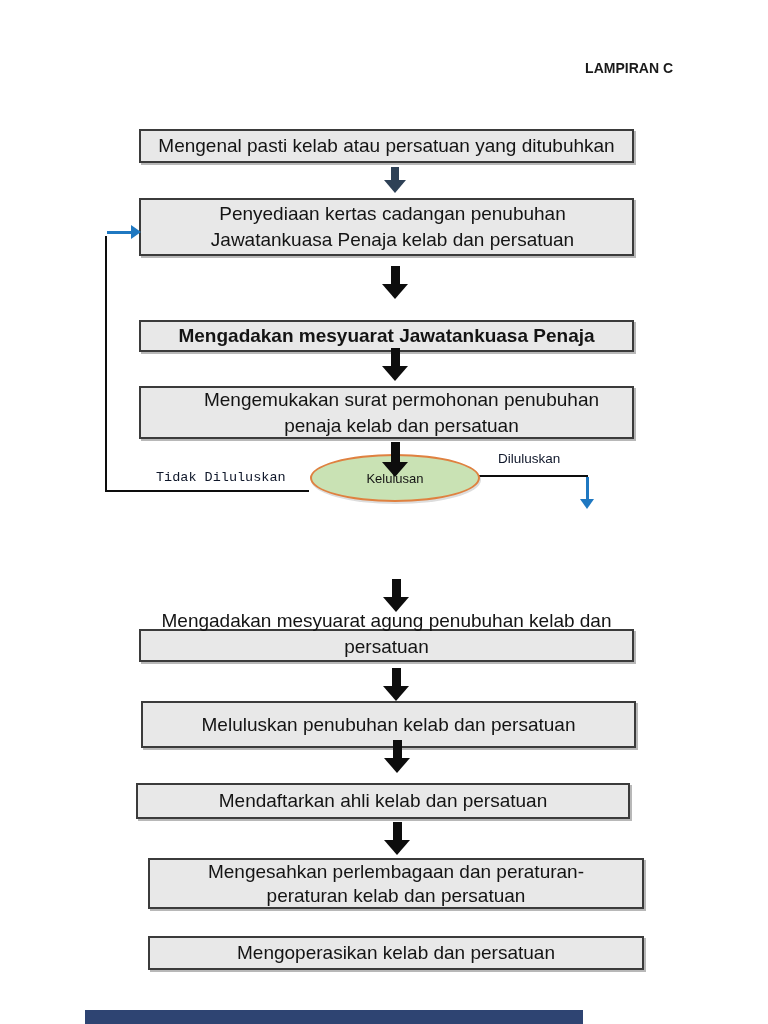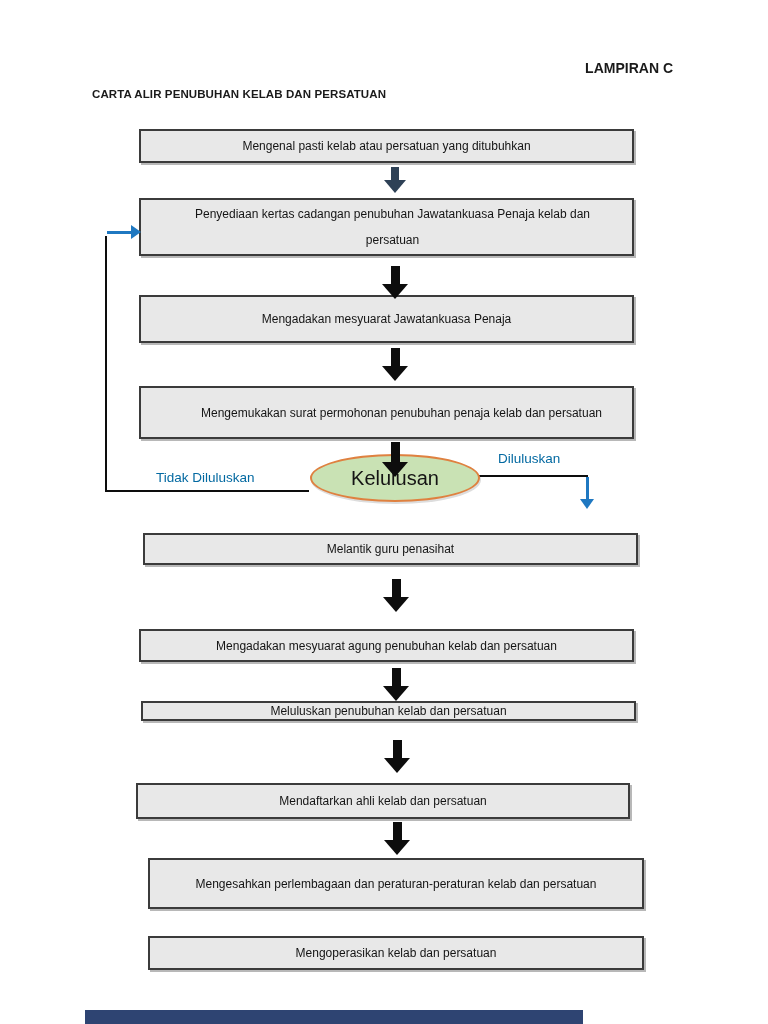--- a/index.html
+++ b/index.html
@@ -10,72 +10,71 @@
   .corner-label{
     position:absolute;top:60px;right:95px;font-size:14px;font-weight:bold;color:#1a1a1a;
   }
   .page-title{
     position:absolute;top:88px;left:92px;font-size:11.5px;font-weight:bold;color:#1a1a1a;letter-spacing:.1px;
   }
   .box{
     position:absolute;background:#e8e8e8;border:2px solid #3b3b3b;
     box-shadow:2px 2px 0 rgba(0,0,0,.28);
     display:flex;align-items:center;justify-content:center;text-align:center;
-    font-size:12px;line-height:26px;color:#141414;box-sizing:border-box;
+    font-size:19px;line-height:26px;color:#141414;box-sizing:border-box;
   }
   .box span{display:block;}
   .ellipse{
     position:absolute;left:310px;top:454px;width:170px;height:48px;
     background:#c9e2b4;border:2px solid #df8140;border-radius:50%;
     display:flex;align-items:center;justify-content:center;
-    font-size:20px;color:#141414;box-sizing:border-box;z-index:1;
+    font-size:13px;color:#141414;box-sizing:border-box;z-index:1;
     box-shadow:1px 2px 0 rgba(120,120,120,.25);
   }
   .arrow{position:absolute;display:flex;flex-direction:column;align-items:center;z-index:2;}
   .arrow .shaft{width:9px;height:18px;background:#0d0d0d;}
   .arrow .head{width:0;height:0;border-left:13px solid transparent;border-right:13px solid transparent;border-top:15px solid #0d0d0d;}
   .arrow.navy .shaft{width:8px;height:13px;background:#2e4156;}
   .arrow.navy .head{border-left-width:11px;border-right-width:11px;border-top:13px solid #2e4156;}
   .line{position:absolute;background:#0d0d0d;}
   .h-arrow-blue{position:absolute;display:flex;flex-direction:row;align-items:center;}
   .h-arrow-blue .shaft{width:24px;height:3px;background:#1f78c1;}
   .h-arrow-blue .head{width:0;height:0;border-top:7px solid transparent;border-bottom:7px solid transparent;border-left:10px solid #1f78c1;}
   .v-arrow-blue{position:absolute;display:flex;flex-direction:column;align-items:center;}
   .v-arrow-blue .shaft{width:3px;height:22px;background:#1f78c1;}
   .v-arrow-blue .head{width:0;height:0;border-left:7px solid transparent;border-right:7px solid transparent;border-top:10px solid #1f78c1;}
-  .branch-label{position:absolute;font-size:13.5px;color:#0369a1;}
+  .branch-label{position:absolute;font-size:13.5px;color:#0f172a;}
   .next-page-bar{position:absolute;left:85px;top:1010px;width:498px;height:14px;background:#2e4472;}
 </style>
 </head>
 <body>
 
 <div class="page">
 
   <div class="corner-label">LAMPIRAN C</div>
-  <div class="page-title">CARTA ALIR PENUBUHAN KELAB DAN PERSATUAN</div>
 
   <div class="box" style="left:139px;top:129px;width:495px;height:34px;">
     <span>Mengenal pasti kelab atau persatuan yang ditubuhkan</span>
   </div>
 
   <div class="arrow navy" style="left:384px;top:167px;">
     <div class="shaft"></div>
       <div class="head"></div>
   </div>
 
   <div class="box" style="left:139px;top:198px;width:495px;height:58px;">
     <span style="max-width:420px;margin-left:12px;">Penyediaan kertas cadangan penubuhan Jawatankuasa Penaja kelab dan persatuan</span>
   </div>
 
   <div class="arrow" style="left:382px;top:266px;">
     <div class="shaft"></div>
       <div class="head"></div>
   </div>
 
-  <div class="box" style="left:139px;top:295px;width:495px;height:48px;">
+  <div class="box" style="left:139px;top:320px;width:495px;height:32px;font-weight:bold;">
     <span>Mengadakan mesyuarat Jawatankuasa Penaja</span>
   </div>
 
   <div class="arrow" style="left:382px;top:348px;">
     <div class="shaft"></div>
       <div class="head"></div>
   </div>
 
   <div class="box" style="left:139px;top:386px;width:495px;height:53px;padding-left:30px;">
     <span style="max-width:420px;">Mengemukakan surat permohonan penubuhan penaja kelab dan persatuan</span>
@@ -89,48 +88,45 @@
   <div class="ellipse">
     <span>Kelulusan</span>
   </div>
 
   <div class="line" style="left:105px;top:236px;width:2px;height:256px;"></div>
   <div class="line" style="left:105px;top:490px;width:204px;height:2px;"></div>
   <div class="h-arrow-blue" style="left:107px;top:225px;">
     <div class="shaft"></div>
       <div class="head"></div>
   </div>
-  <div class="branch-label" style="left:156px;top:470px;">Tidak Diluluskan</div>
+  <div class="branch-label" style="left:156px;top:470px;font-family:Liberation Mono, monospace;">Tidak Diluluskan</div>
 
   <div class="line" style="left:479px;top:475px;width:109px;height:2px;"></div>
   <div class="v-arrow-blue" style="left:580px;top:477px;">
     <div class="shaft"></div>
       <div class="head"></div>
   </div>
   <div class="branch-label" style="left:498px;top:451px;">Diluluskan</div>
 
-  <div class="box" style="left:143px;top:533px;width:495px;height:32px;">
-    <span>Melantik guru penasihat</span>
-  </div>
 
   <div class="arrow" style="left:383px;top:579px;">
     <div class="shaft"></div>
       <div class="head"></div>
   </div>
 
-  <div class="box" style="left:139px;top:629px;width:495px;height:33px;">
+  <div class="box" style="left:139px;top:629px;width:495px;height:33px;align-items:flex-end;">
     <span>Mengadakan mesyuarat agung penubuhan kelab dan persatuan</span>
   </div>
 
   <div class="arrow" style="left:383px;top:668px;">
     <div class="shaft"></div>
       <div class="head"></div>
   </div>
 
-  <div class="box" style="left:141px;top:701px;width:495px;height:20px;">
+  <div class="box" style="left:141px;top:701px;width:495px;height:47px;">
     <span>Meluluskan penubuhan kelab dan persatuan</span>
   </div>
 
   <div class="arrow" style="left:384px;top:740px;">
     <div class="shaft"></div>
       <div class="head"></div>
   </div>
 
   <div class="box" style="left:136px;top:783px;width:494px;height:36px;">
     <span>Mendaftarkan ahli kelab dan persatuan</span>

